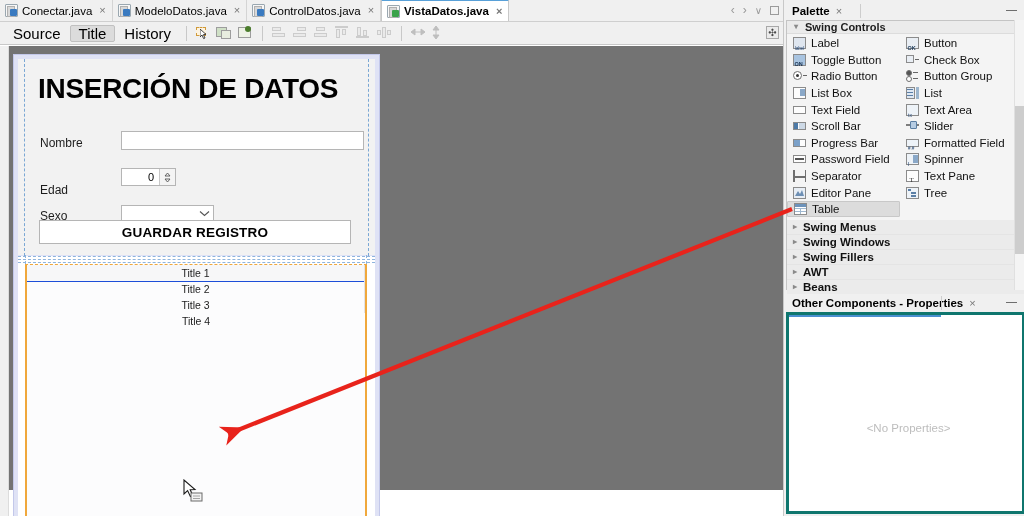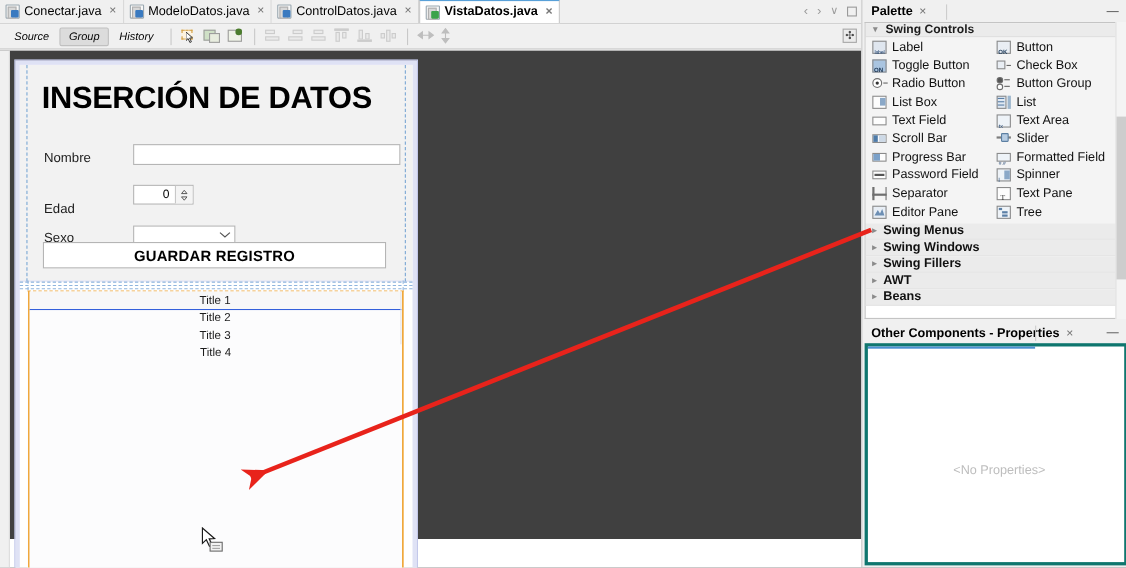--- a/index.html
+++ b/index.html
@@ -75,42 +75,41 @@
   
   #editor-toolbar {
     position:absolute; left:0; top:22px; width:783px; height:23px;
     background:#f0f0f0;
     border-bottom:1px solid #c8c8c8;
     display:flex; align-items:center;
     padding-left:4px;
   }
   .mode-btn {
     height:17px; padding:0 8px; display:flex; align-items:center;
-    font-size:10px; border:1px solid transparent; border-radius:2px;
+    font-size:15px; border:1px solid transparent; border-radius:2px;
     color:#000;
-    font-style:italic;
   }
   .mode-btn.selected { background:#dcdcdc; border:1px solid #c0c0c0; }
   .tb-sep { width:1px; height:15px; background:#c8c8c8; margin:0 6px; }
   .tb-icon { width:17px; height:16px; margin:0 2px; position:relative; }
 
   .ti-box { position:absolute; border:1px solid #9d9d9d; background:#fff; }
   .dim { opacity:.42; }
 
   #tb-expand {
     position:absolute; right:4px; top:4px; width:13px; height:13px;
     border:1px solid #a8a8a8; background:#ebebeb;
     display:flex;align-items:center;justify-content:center;
     font-size:10px; color:#4a4a4a; line-height:1;
   }
 
   
   #design-canvas {
     position:absolute; left:0; top:46px; width:783px; height:444px;
-    background:#404040;
+    background:#737373;
   }
   #canvas-scroll-left {
     position:absolute; left:0; top:0; width:9px; height:470px;
     background:#f0f0f0; border-right:1px solid #dcdcdc;
   }
 
   
   #design-frame {
     position:absolute; left:14px; top:9px; width:365px; height:505px;
     background:#ffffff;
@@ -328,21 +327,21 @@
     <div id="tab-right-ctrls">
       <span>‹</span>
       <span>›</span>
       <span style="font-size:10px">∨</span>
       <span class="box"></span>
     </div>
   </div>
 
   <div id="editor-toolbar">
     <div class="mode-btn">Source</div>
-    <div class="mode-btn selected">Group</div>
+    <div class="mode-btn selected">Title</div>
     <div class="mode-btn">History</div>
 
     <div class="tb-sep"></div>
 
     <div class="tb-icon">
       <span class="ti-box" style="left:1px;top:2px;width:10px;height:9px;border-style:dashed;border-color:#d09a3a;background:#fdf3e0"></span>
       <svg width="10" height="11" style="position:absolute;left:5px;top:4px">
           <polygon points="0,0 0,8 2,6 3.6,9.6 5,9 3.4,5.6 6,5.4" fill="#fff" stroke="#333" stroke-width="0.9"></polygon>
         </svg>
     </div>
@@ -667,20 +666,32 @@
             <span class="pal-icon">
               <span class="pi-frame" style="background:#eef3f8"></span>
               <span style="position:absolute;left:2px;top:2px;width:3px;height:2px;background:#5b7fa6"></span>
               <span style="position:absolute;left:5px;top:5px;width:5px;height:2px;background:#5b7fa6"></span>
               <span style="position:absolute;left:5px;top:8px;width:5px;height:2px;background:#5b7fa6"></span>
             </span>
             <span>Tree</span>
           </div>
         </div>
 
+        <div class="pal-row">
+          <div class="pal-item selected">
+            <span class="pal-icon">
+              <span class="pi-frame" style="background:#ffffff"></span>
+              <span style="position:absolute;left:1px;top:1px;width:11px;height:3px;background:#6d93bb"></span>
+              <span style="position:absolute;left:1px;top:5px;width:11px;height:1px;background:#9fb8d0"></span>
+              <span style="position:absolute;left:1px;top:8px;width:11px;height:1px;background:#9fb8d0"></span>
+              <span style="position:absolute;left:6px;top:5px;width:1px;height:6px;background:#9fb8d0"></span>
+            </span>
+            <span>Table</span>
+          </div>
+        </div>
       </div>
 
       <div class="cat-bar">
         <span class="chev" style="color:#8a8a8a;font-size:8px">▸</span>
         <span>Swing Menus</span>
       </div>
       <div class="cat-bar">
         <span class="chev" style="color:#8a8a8a;font-size:8px">▸</span>
         <span>Swing Windows</span>
       </div>

